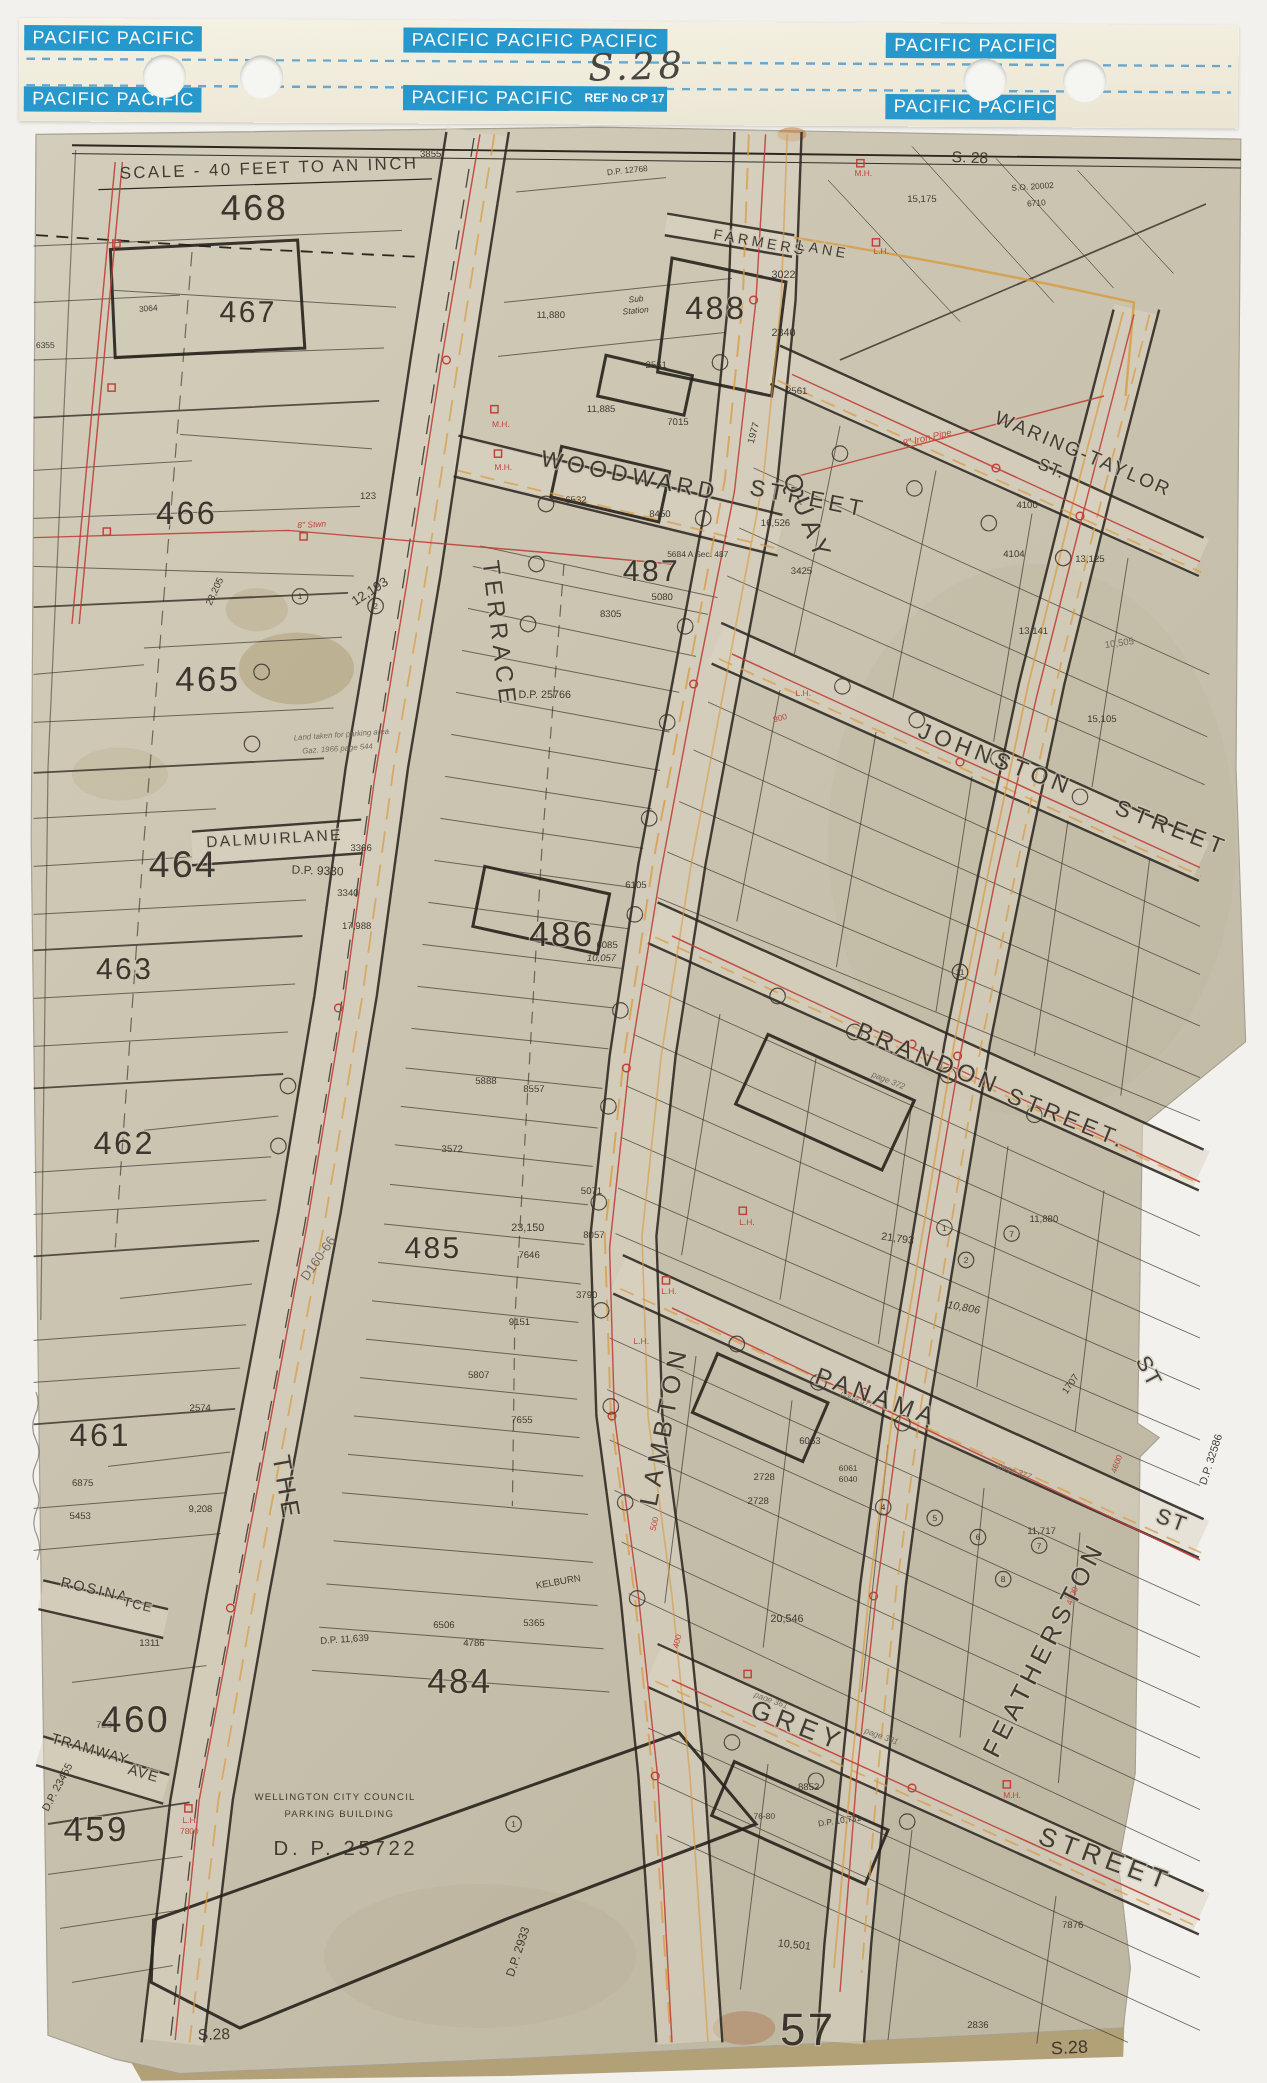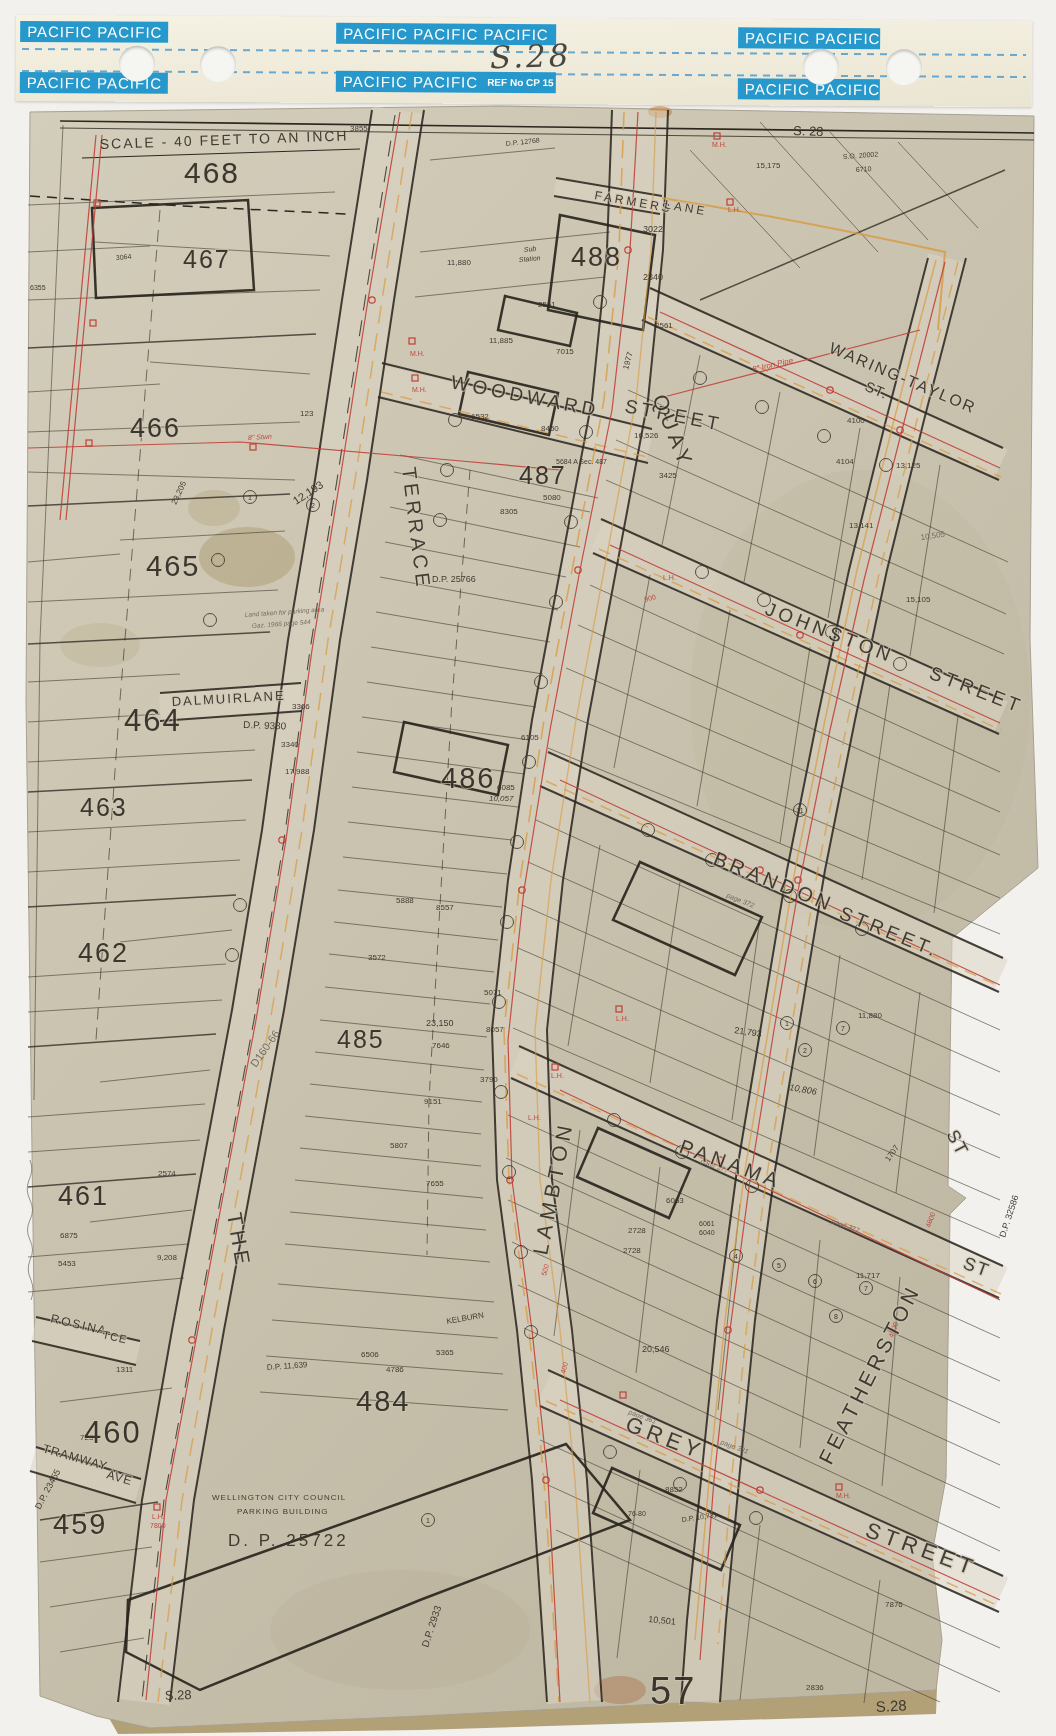--- a/index.html
+++ b/index.html
@@ -42,21 +42,21 @@
         <span>PACIFIC  PACIFIC  PACIFIC</span>
       </div>
     <div class="pbox" style="left:722px;top:8px;width:128px">
         <span>PACIFIC  PACIFIC</span>
       </div>
     <div class="pbox" style="left:4px;top:57px;width:134px">
         <span>PACIFIC  PACIFIC</span>
       </div>
     <div class="pbox" style="left:320px;top:54px;width:206px">
         <span>PACIFIC  PACIFIC</span>
-        <span class="ref">REF No CP 15</span>
+        <span class="ref">REF No CP 17</span>
       </div>
     <div class="pbox" style="left:722px;top:59px;width:128px">
         <span>PACIFIC  PACIFIC</span>
       </div>
     <div class="hole" style="left:103px;top:30px"></div>
     <div class="hole" style="left:184px;top:30px"></div>
     <div class="hole" style="left:787px;top:29px"></div>
     <div class="hole" style="left:870px;top:29px"></div>
     <div class="hand">S.28</div>
   </div>

